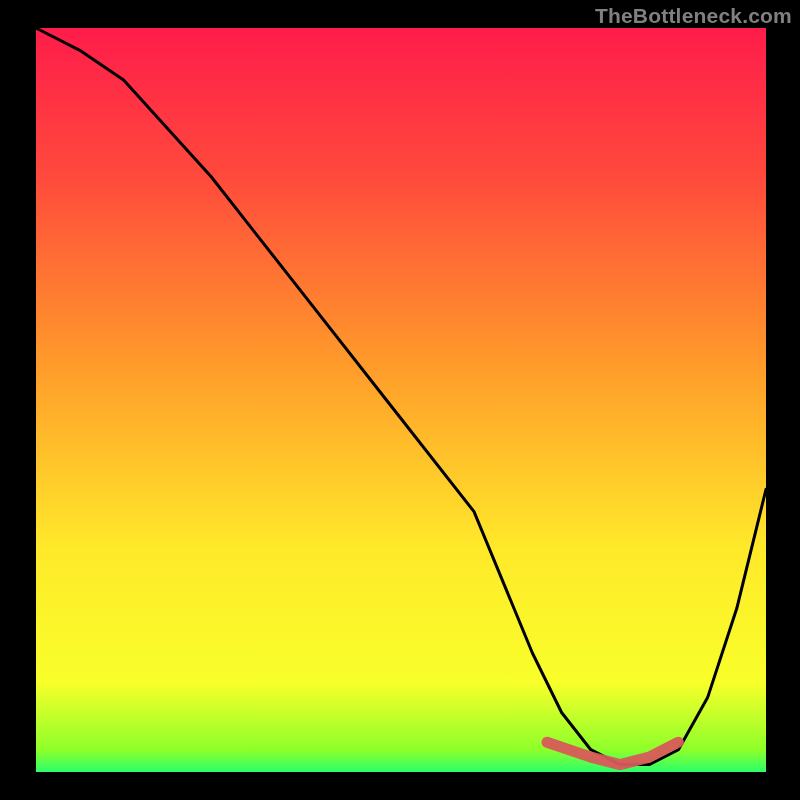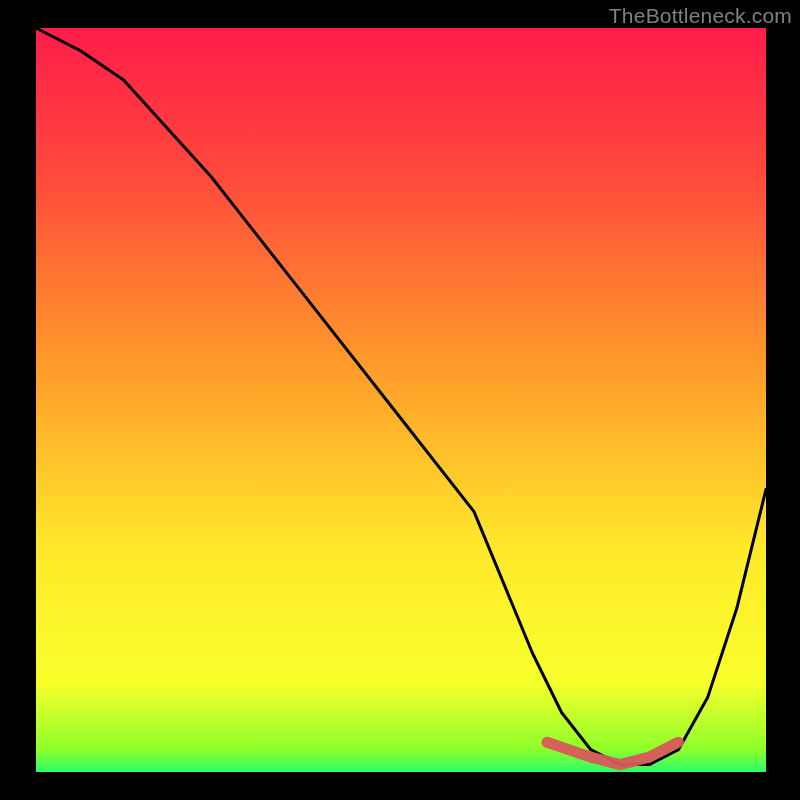--- a/index.html
+++ b/index.html
@@ -16,21 +16,21 @@
     width: 800px;
     height: 800px;
     background: #000;
   }
   .watermark {
     position: absolute;
     top: 4px;
     right: 8px;
     color: #808080;
     font-size: 21px;
-    font-weight: 400;
+    font-weight: 700;
     letter-spacing: 0.2px;
     z-index: 5;
   }
   svg {
     display: block;
     position: absolute;
     top: 0;
     left: 0;
   }
 </style>

